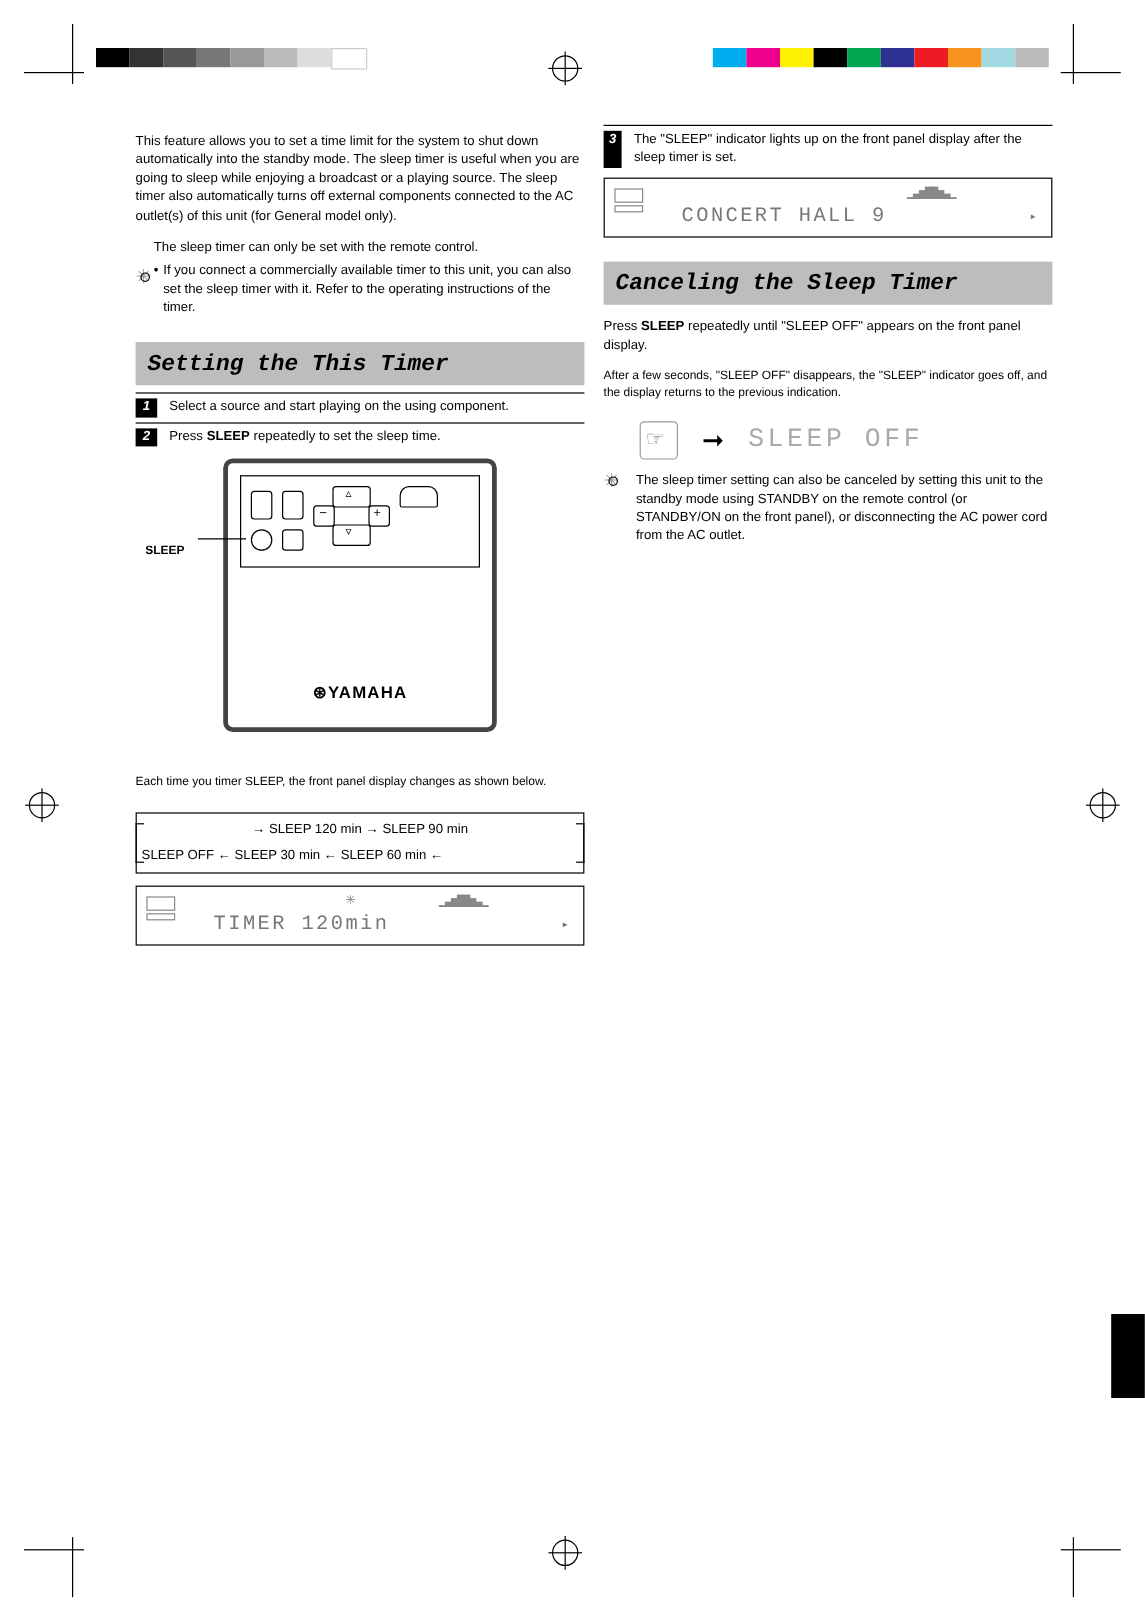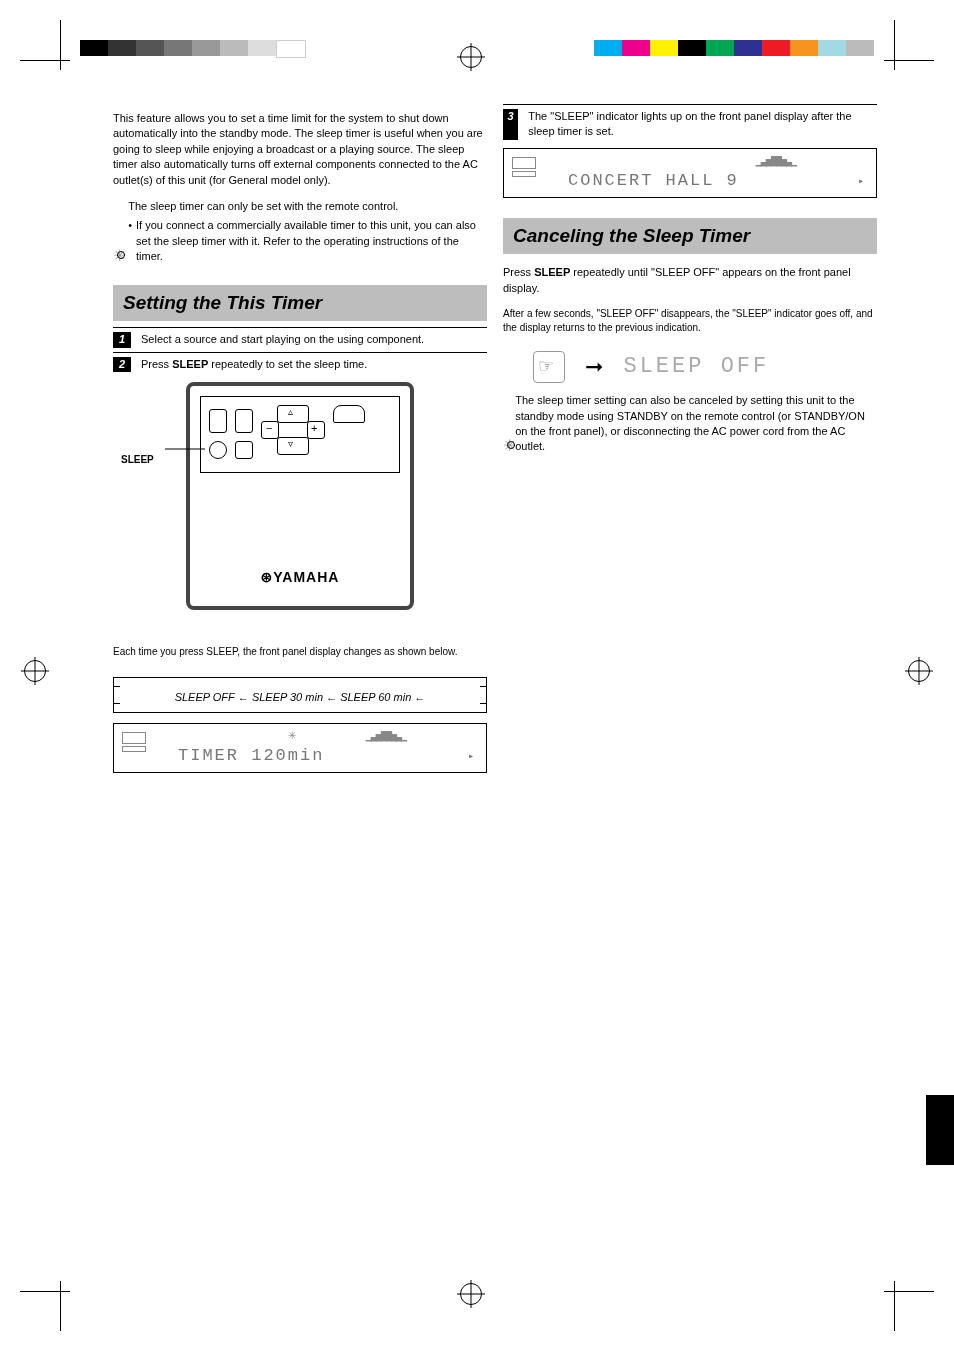--- a/index.html
+++ b/index.html
@@ -24,21 +24,21 @@
 .reg-right{top:660px;right:24px;}
 .reg-bot{bottom:46px;left:460px;}
 .colorbar{position:absolute;top:40px;height:16px;display:flex;}
 .colorbar.left{left:80px;}
 .colorbar.right{right:80px;}
 .swatch{width:28px;height:16px;}
 .page { position:absolute; top:100px; left:105px; width:780px; }
 .titlebar { background:#000; color:#fff; text-align:center; font-size:28px; font-weight:bold; font-style:italic; padding:6px 0; width:770px; margin:50px auto 10px auto; }
 .cols { display:flex; }
 .col { width:50%; padding:0 8px; box-sizing:border-box; font-size:11px; line-height:1.4; }
-.sect { background:#bdbdbd; font-size:19px; font-weight:bold; font-style:italic; padding:5px 10px; margin:20px 0 6px 0; }
+.sect { background:#bdbdbd; font-size:19px; font-weight:bold; font-style:italic; padding:5px 10px; margin:20px 0 6px 0;font-family:Liberation Mono, monospace; }
 .stepnum { display:inline-block; background:#000; color:#fff; font-weight:bold; font-style:italic; width:18px; text-align:center; margin-right:4px; }
 .hr-thin { border:0; border-top:1px solid #000; margin:4px 0; }
 .remote { border:4px solid #444; border-radius:8px; width:220px; height:220px; margin:10px auto; position:relative; background:#fff; }
 .remote .panel { position:absolute; top:10px; left:10px; right:10px; height:75px; border:1px solid #000; }
 .remote .brand { position:absolute; bottom:18px; width:100%; text-align:center; font-weight:bold; font-size:14px; letter-spacing:1px; }
 .rbtn { position:absolute; border:1px solid #000; border-radius:3px; background:#fff; }
 .flowbox { border:1px solid #000; padding:6px 4px; font-size:11px; margin:18px 0 10px 0; position:relative; }
 .lcd { border:1px solid #000; height:48px; margin:8px 0; position:relative; font-family:"Courier New",monospace; font-size:17px; letter-spacing:2px; color:#777; }
 .lcd-text { position:absolute; left:64px; bottom:4px; }
 .lcd-left { position:absolute; left:8px; top:8px; width:22px; height:10px; border:1px solid #888; }
@@ -90,21 +90,21 @@
     <div class="swatch" style="background:#bbb"></div>
 </div>
 
 <div class="black-tab"></div>
 
 <div class="page">
   <div class="cols">
 
     <div class="col">
       <p>This feature allows you to set a time limit for the system to shut down automatically into the standby mode. The sleep timer is useful when you are going to sleep while enjoying a broadcast or a playing source. The sleep timer also automatically turns off external components connected to the AC outlet(s) of this unit (for General model only).</p>
-      <div style="display:flex;align-items:flex-end;gap:6px;">
+      <div style="display:flex;align-items:center;gap:6px;">
         <span class="hint-icon"><span class="sun"></span></span>
         <div>
           <div>The sleep timer can only be set with the remote control.</div>
           <div style="display:flex;gap:4px;margin-top:4px;">
               <span>•</span>
               <span>If you connect a commercially available timer to this unit, you can also set the sleep timer with it. Refer to the operating instructions of the timer.</span>
             </div>
         </div>
       </div>
       <div class="sect">Setting the This Timer</div>
@@ -144,23 +144,26 @@
           <div class="rbtn" style="left:132px;top:8px;width:30px;height:16px;border-radius:8px 8px 2px 2px;"></div>
 
           <svg style="position:absolute;left:-36px;top:44px;" width="40" height="20">
               <line x1="0" y1="8" x2="40" y2="8" stroke="#000"></line>
             </svg>
         </div>
         <div class="brand"><span>⊛</span><span>YAMAHA</span></div>
       </div>
       <span class="rlabel" style="position:relative;left:8px;top:-168px;font-size:10px;font-weight:bold;">SLEEP</span>
 
-      <p class="smalltxt">Each time you press SLEEP, the front panel display changes as shown below.</p>
+      <p class="smalltxt">Each time you timer SLEEP, the front panel display changes as shown below.</p>
       <div class="flowbox">
-        <div style="text-align:center;margin-top:6px;font-style:italic;">
+        <div style="text-align:center;">
+          <span class="flow-arrow">→ </span><span>SLEEP 120 min</span><span class="flow-arrow"> → </span><span>SLEEP 90 min</span>
+        </div>
+        <div style="text-align:left;margin-top:6px;">
           <span>SLEEP OFF</span><span class="flow-arrow"> ← </span><span>SLEEP 30 min</span><span class="flow-arrow"> ← </span><span>SLEEP 60 min</span><span class="flow-arrow"> ←</span>
         </div>
         <div style="position:absolute;left:-1px;top:8px;bottom:8px;width:6px;border:1px solid #000;border-right:none;"></div>
         <div style="position:absolute;right:-1px;top:8px;bottom:8px;width:6px;border:1px solid #000;border-left:none;"></div>
       </div>
 
       <div class="lcd">
         <div class="lcd-left"></div>
           <div class="lcd-left2"></div>
         <div class="lcd-bars">▁▃▅▇▇▅▃▁</div>
@@ -193,19 +196,19 @@
         <span>repeatedly until "SLEEP OFF" appears on the front panel display.</span>
       </p>
       <p class="smalltxt">After a few seconds, "SLEEP OFF" disappears, the "SLEEP" indicator goes off, and the display returns to the previous indication.</p>
 
       <div style="display:flex;align-items:center;gap:20px;margin:16px 0 10px 30px;">
         <span class="hand-icon"></span>
         <span style="font-size:22px;">➞</span>
         <span class="sleepoff">SLEEP OFF</span>
       </div>
 
-      <div style="display:flex;align-items:flex-end;gap:6px;">
+      <div style="display:flex;align-items:flex-start;gap:21px;">
         <span class="hint-icon"><span class="sun"></span></span>
         <span>The sleep timer setting can also be canceled by setting this unit to the standby mode using STANDBY on the remote control (or STANDBY/ON on the front panel), or disconnecting the AC power cord from the AC outlet.</span>
       </div>
     </div>
   </div>
 </div>
 
 </body></html>

